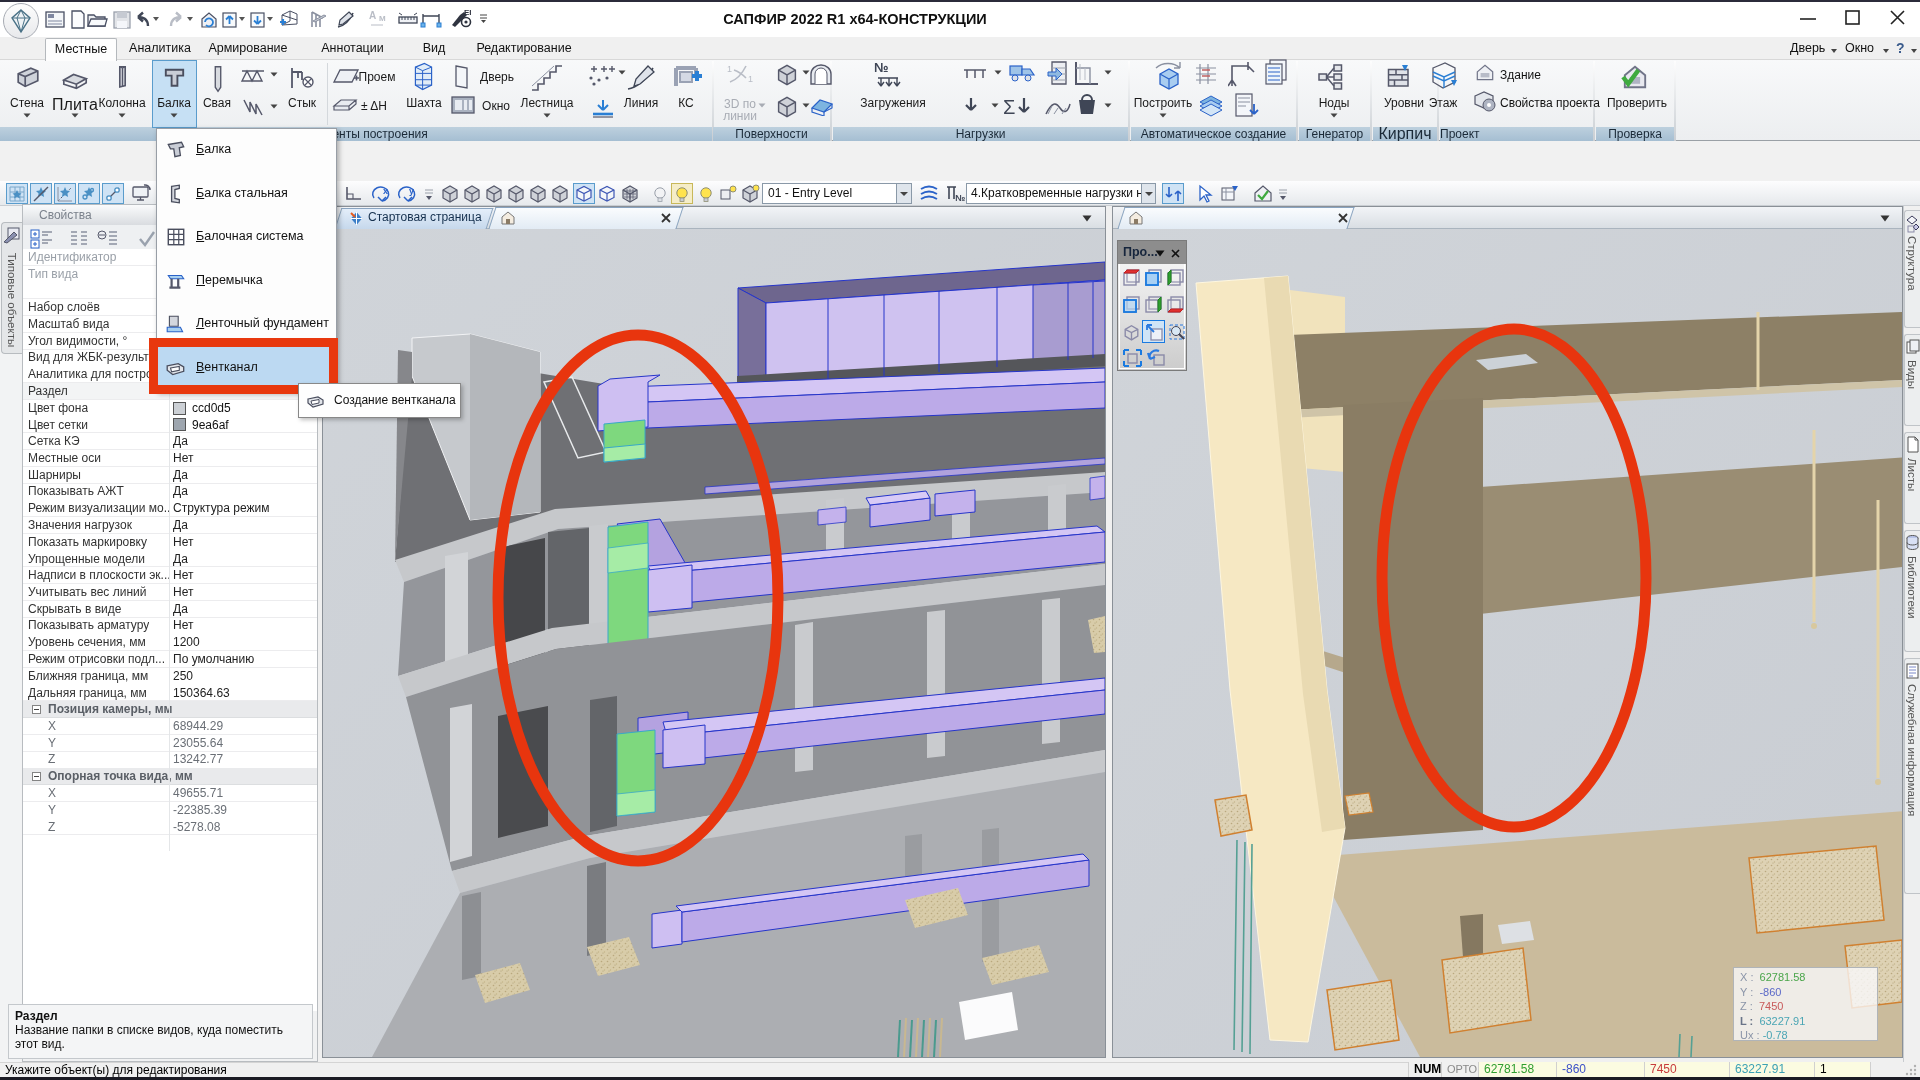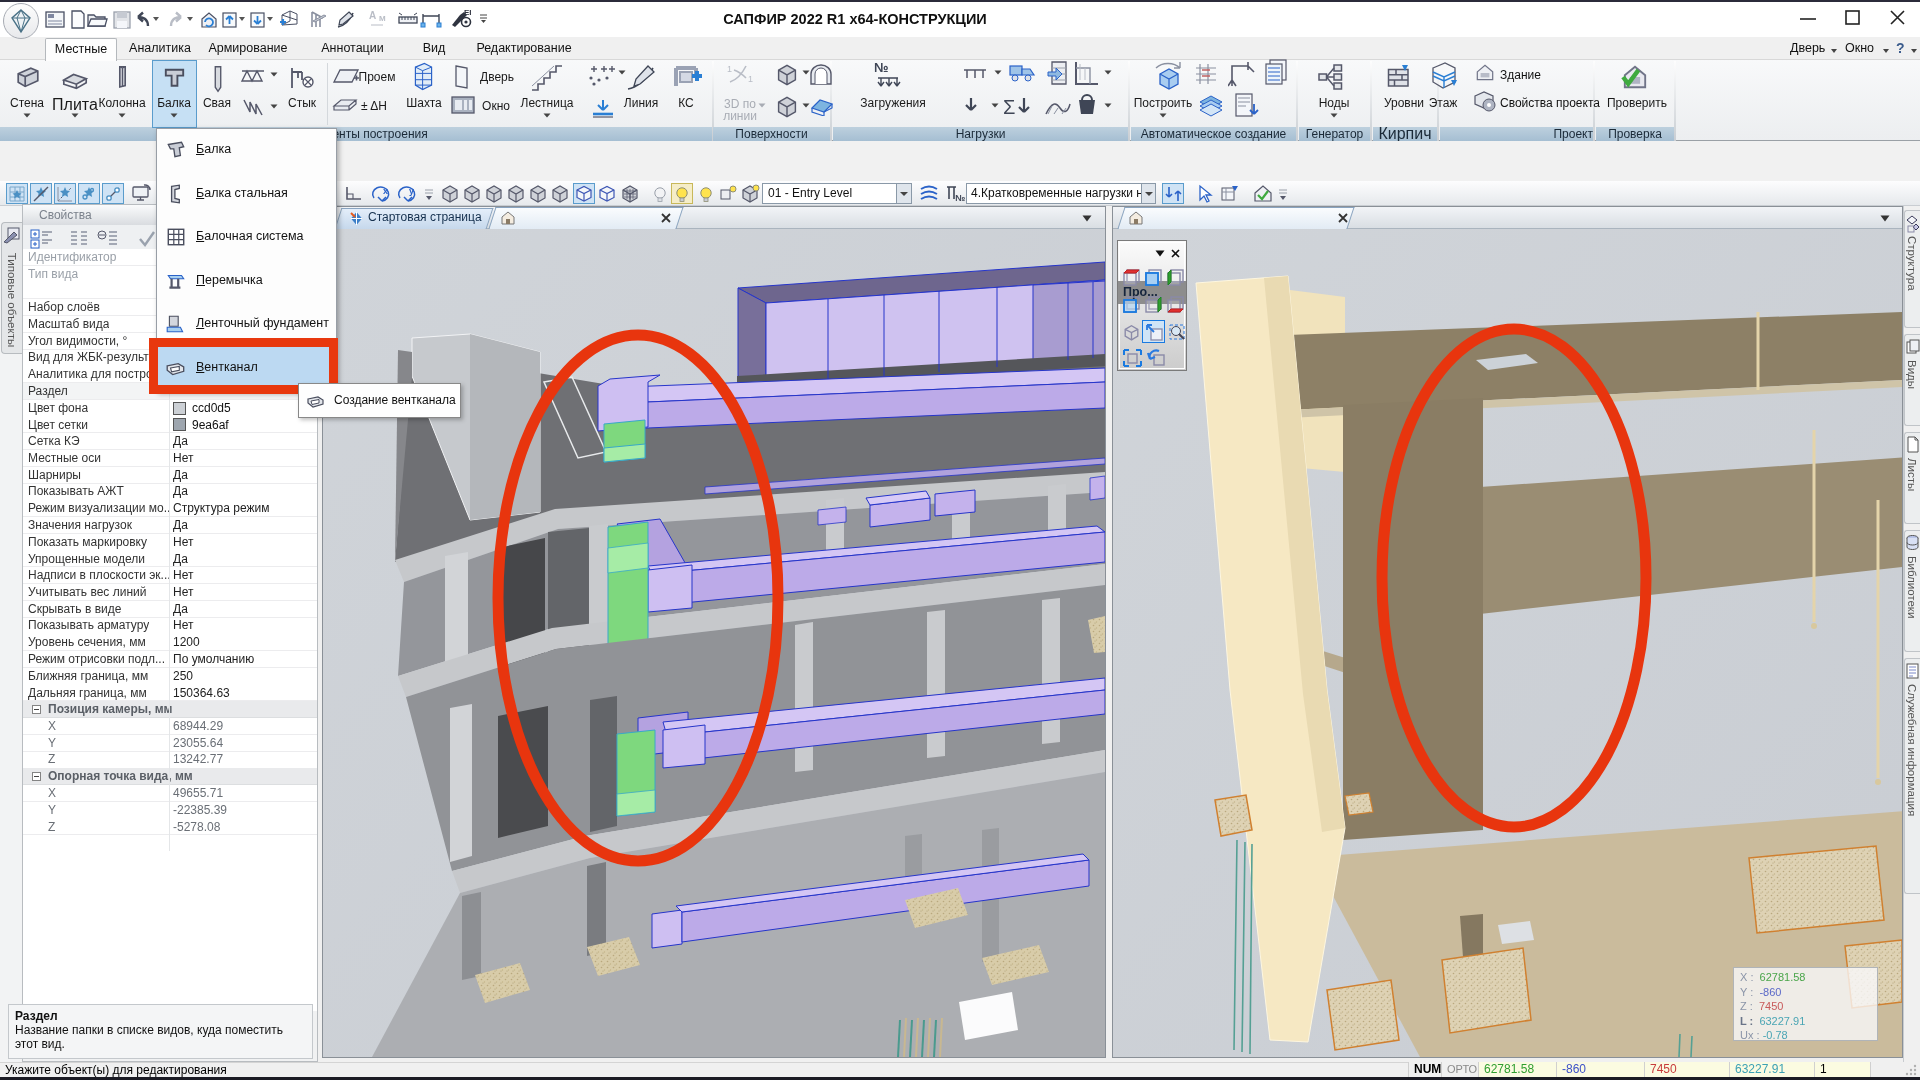--- a/index.html
+++ b/index.html
@@ -187,21 +187,21 @@
 <div class="abs" style="left:713px;top:127px;width:117px;height:14px;background:linear-gradient(#bdd0de,#a5bed2);font-size:12px;color:#1b2a38;text-align:center;line-height:14px;overflow:hidden;">Поверхности</div>
 <div class="abs" style="left:830px;top:61px;width:2px;height:80px;background:linear-gradient(#fdfdfd,#c9ced3);"></div>
 <div class="abs" style="left:833px;top:127px;width:295px;height:14px;background:linear-gradient(#bdd0de,#a5bed2);font-size:12px;color:#1b2a38;text-align:center;line-height:14px;overflow:hidden;">Нагрузки</div>
 <div class="abs" style="left:1128px;top:61px;width:2px;height:80px;background:linear-gradient(#fdfdfd,#c9ced3);"></div>
 <div class="abs" style="left:1131px;top:127px;width:165px;height:14px;background:linear-gradient(#bdd0de,#a5bed2);font-size:12px;color:#1b2a38;text-align:center;line-height:14px;overflow:hidden;">Автоматическое создание</div>
 <div class="abs" style="left:1296px;top:61px;width:2px;height:80px;background:linear-gradient(#fdfdfd,#c9ced3);"></div>
 <div class="abs" style="left:1299px;top:127px;width:71px;height:14px;background:linear-gradient(#bdd0de,#a5bed2);font-size:12px;color:#1b2a38;text-align:center;line-height:14px;overflow:hidden;">Генератор</div>
 <div class="abs" style="left:1370px;top:61px;width:2px;height:80px;background:linear-gradient(#fdfdfd,#c9ced3);"></div>
 <div class="abs" style="left:1373px;top:127px;width:64px;height:14px;background:linear-gradient(#bdd0de,#a5bed2);font-size:16px;color:#1b2a38;text-align:center;line-height:14px;overflow:hidden;">Кирпич</div>
 <div class="abs" style="left:1437px;top:61px;width:2px;height:80px;background:linear-gradient(#fdfdfd,#c9ced3);"></div>
-<div class="abs" style="left:1440px;top:127px;width:153px;height:14px;background:linear-gradient(#bdd0de,#a5bed2);font-size:12px;color:#1b2a38;text-align:right;line-height:14px;overflow:hidden;">Проект</div>
+<div class="abs" style="left:1440px;top:127px;width:153px;height:14px;background:linear-gradient(#bdd0de,#a5bed2);font-size:12px;color:#1b2a38;text-align:left;line-height:14px;overflow:hidden;">Проект</div>
 <div class="abs" style="left:1593px;top:61px;width:2px;height:80px;background:linear-gradient(#fdfdfd,#c9ced3);"></div>
 <div class="abs" style="left:1596px;top:127px;width:78px;height:14px;background:linear-gradient(#bdd0de,#a5bed2);font-size:12px;color:#1b2a38;text-align:center;line-height:14px;overflow:hidden;">Проверка</div>
 <div class="abs" style="left:1674px;top:61px;width:2px;height:80px;background:linear-gradient(#fdfdfd,#c9ced3);"></div>
 <div class="abs" style="left:152px;top:60px;width:45px;height:68px;background:#c6e0f4;border:1px solid #5a9ccc;"></div>
 <svg class="abs" style="left:13px;top:64px" width="30" height="28" viewBox="0 0 20 20">
       <path d="M3 7 L12 3 L17 5 L17 12 L8 16 L3 13 Z" fill="#cfd3da" stroke="#55586a" stroke-width="1.2"></path>
       <path d="M3 7 L8 9 L17 5 M8 9 L8 16" fill="none" stroke="#55586a" stroke-width="1.2"></path>
     </svg>
 <div class="abs" style="left:-33px;top:96px;width:120px;text-align:center;font-size:12px;color:#1a1a1a;white-space:nowrap;">Стена</div>
 <svg class="abs" style="left:23px;top:113px" width="8" height="5">
@@ -919,21 +919,21 @@
 <ellipse cx="1514" cy="578" rx="132" ry="249" fill="none" stroke="#e8350e" stroke-width="11"></ellipse>
 </svg>
 <div class="abs" style="left:1733px;top:967px;width:145px;height:74px;background:rgba(250,250,252,.78);border:1px solid #b0b4b8;z-index:2;font-size:11px;line-height:14.5px;padding:2px 6px;color:#8a94a8;">
 <div>X :&nbsp; <span style="color:#4aa54a">62781.58</span></div>
 <div>Y :&nbsp; <span style="color:#5a68c8">-860</span></div>
 <div>Z :&nbsp; <span style="color:#c85a5a">7450</span></div>
 <div><b style="color:#6a7488">L :</b>&nbsp; <span style="color:#4aa5b4">63227.91</span></div>
 <div>Ux : <span style="color:#4aa5b4">-0.78</span></div>
     </div>
 <div class="abs" style="left:1117px;top:240px;width:70px;height:131px;background:linear-gradient(#fbfbfb,#cccccc);border:1px solid #7a7a7a;outline:1px solid #fff;outline-offset:-3px;z-index:2;"></div>
-<div class="abs" style="left:1118px;top:241px;width:68px;height:23px;background:#8d8d8d;z-index:3;font-size:12.5px;font-weight:bold;color:#16253c;line-height:23px;padding-left:5px;margin-top:40px;">Про...</div>
+<div class="abs" style="left:1118px;top:241px;width:68px;height:23px;background:#8d8d8d;z-index:3;font-size:12.5px;font-weight:bold;color:#16253c;line-height:23px;padding-left:5px;">Про...</div>
 <svg class="abs" style="left:1155px;top:250px;z-index:4" width="10" height="7">
       <path d="M0.5 0.5 L9.5 0.5 L5 6.5 Z" fill="#111"></path>
     </svg>
 <svg class="abs" style="left:1170px;top:248px;z-index:4" width="11" height="11">
       <path d="M2 2 L9 9 M9 2 L2 9" stroke="#111" stroke-width="1.6"></path>
     </svg>
 <svg class="abs" style="left:1121px;top:267px;z-index:3" width="21" height="21" viewBox="0 0 21 21">
       <rect x="6" y="3" width="12" height="12" fill="none" stroke="#8a8aa8" stroke-width="1.4"></rect>
       <rect x="3" y="6" width="12" height="12" fill="rgba(255,255,255,.2)" stroke="#8a8aa8" stroke-width="1.4"></rect>
       <path d="M3 6 L6 3 L18 3 L15 6 Z" fill="#e03030" stroke="#c02020"></path>

